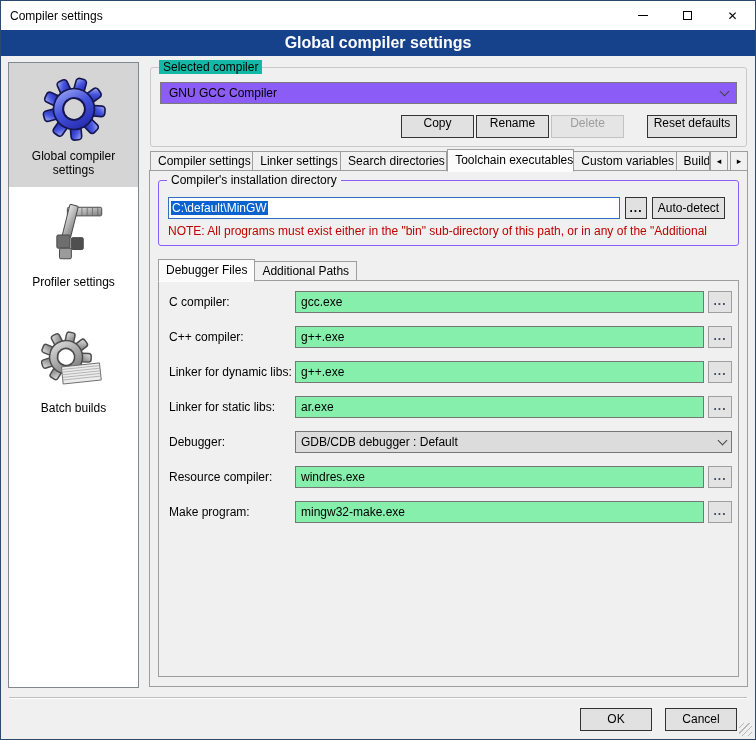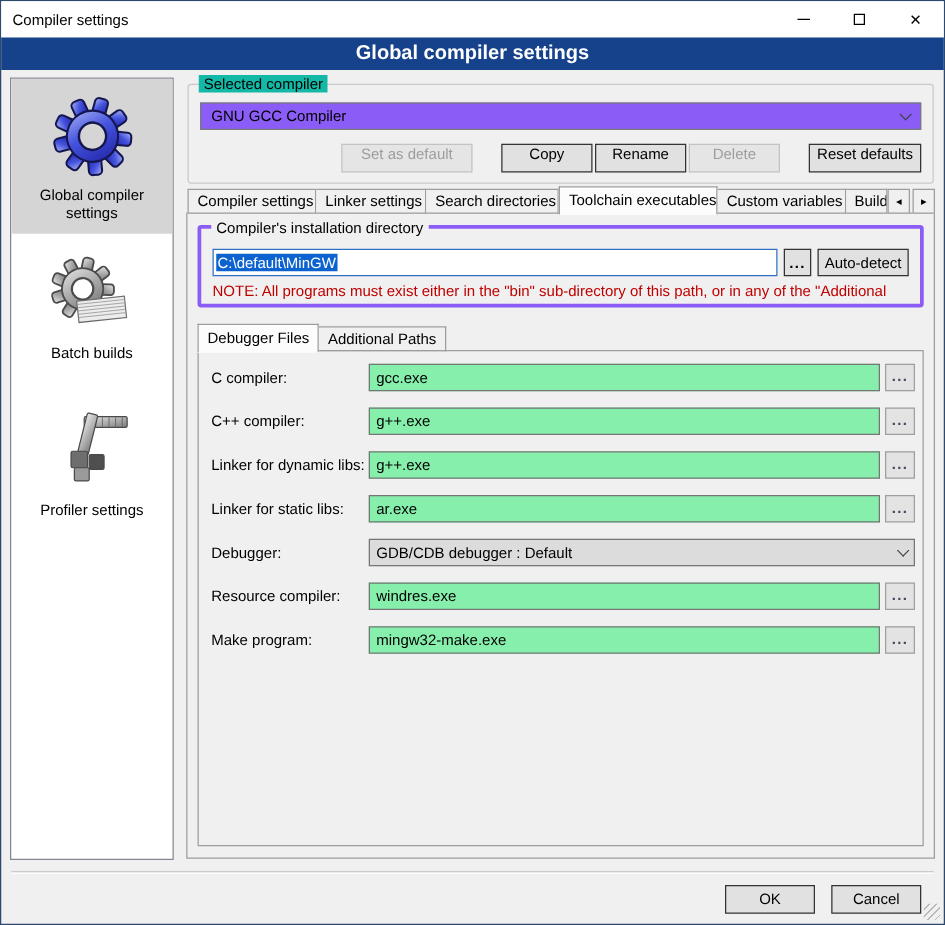--- a/index.html
+++ b/index.html
@@ -52,21 +52,21 @@
   .tab:first-child { border-left-width:1px; }
   .tab.active { height:23px; line-height:21px; background:#fcfcfc; border-left-width:1px; border-bottom:1px solid #fcfcfc; margin-bottom:-1px; position:relative; z-index:3; }
   .tab.active + .tab { border-left-width:0; }
   .tab-clip { width:35px; padding:0 0 0 7px; }
   .tab-scrollers { margin-left:auto; display:flex; gap:2px; align-self:center; margin-top:2px; }
   .tsc { width:18px; height:20px; background:#f0f0f0; border:1px solid #9d9d9d; display:flex; align-items:center; justify-content:center; font-size:9px; color:#000; }
 
   .page { position:absolute; left:148px; top:169px; width:599px; height:517px; border:1px solid #9d9d9d; background:#f0f0f0; z-index:1; }
 
   
-  .gb-install { left:8px; top:9px; right:8px; height:66px; position:absolute; border:3px solid #8b5cf6; border-radius:3px; }
+  .gb-install { left:8px; top:9px; right:8px; height:66px; position:absolute; border:1px solid #8b5cf6; border-radius:3px; }
   .gb-install > .legend { position:absolute; top:-8px; left:8px; background:#f0f0f0; padding:0 4px; }
   .path-input { position:absolute; left:9px; top:16px; width:452px; height:22px; background:#fff; border:1px solid #2f6fc1; display:flex; align-items:center; padding:0 2px; }
   .path-input .seltext { background:#0c63cf; color:#fff; padding:0 1px; white-space:pre; }
   .b-browse-top { position:absolute; left:466px; top:16px; width:22px; height:22px; line-height:20px; font-weight:bold; letter-spacing:1px; }
   .b-autodetect { position:absolute; left:493px; top:16px; width:73px; height:22px; line-height:20px; }
   .note { position:absolute; left:9px; right:2px; top:43px; color:#c00000; white-space:nowrap; overflow:hidden; }
 
   
   .inner-tabstrip { position:absolute; left:8px; top:88px; display:flex; align-items:flex-end; z-index:2; }
   .inner-page { position:absolute; left:8px; top:109px; right:8px; height:397px; border:1px solid #9d9d9d; background:#f0f0f0; padding:8px 6px 0 10px; }
@@ -127,20 +127,42 @@
             <rect x="-8" y="-47" width="16" height="22" rx="5" transform="rotate(200)"></rect>
             <rect x="-8" y="-47" width="16" height="22" rx="5" transform="rotate(240)"></rect>
             <rect x="-8" y="-47" width="16" height="22" rx="5" transform="rotate(280)"></rect>
             <rect x="-8" y="-47" width="16" height="22" rx="5" transform="rotate(320)"></rect>
             <circle r="31"></circle>
             <circle r="16.5" fill="#d5d5d5" stroke-width="3"></circle>
           </g>
         </svg>
       </div>
       <div class="lbl">Global compiler settings</div>
+    </div>
+
+    <div class="side-item">
+      <div class="icon-wrap">
+        <svg width="66" height="66" viewBox="0 0 100 100">
+          <defs>
+            <linearGradient id="ggray" x1="0" y1="0" x2="1" y2="1">
+              <stop offset="0" stop-color="#e9e9e9"></stop>
+                <stop offset="1" stop-color="#7d7d7d"></stop>
+            </linearGradient>
+          </defs>
+          <g stroke="#4a4a4a" stroke-width="1.5">
+            <rect x="40" y="8" width="52" height="13" rx="2" fill="url(#ggray)"></rect>
+            <path d="M46 9 v11 M54 9 v11 M62 9 v11 M70 9 v11 M78 9 v11 M86 9 v11" stroke="#5c5c5c" stroke-width="1"></path>
+            <rect x="38" y="4" width="13" height="50" rx="2" fill="url(#ggray)" transform="rotate(14 44 28)"></rect>
+            <rect x="24" y="50" width="20" height="20" rx="2" fill="#6e6e6e"></rect>
+            <rect x="46" y="54" width="18" height="18" rx="2" fill="#4f4f4f"></rect>
+            <rect x="28" y="70" width="18" height="16" rx="2" fill="#9b9b9b"></rect>
+          </g>
+        </svg>
+      </div>
+      <div class="lbl">Profiler settings</div>
     </div>
 
     <div class="side-item">
       <div class="icon-wrap">
         <svg width="66" height="66" viewBox="-50 -50 100 100">
           <defs>
             <linearGradient id="ggear" x1="0" y1="0" x2="1" y2="1">
               <stop offset="0" stop-color="#e8e8e8"></stop>
                 <stop offset="0.5" stop-color="#a8a8a8"></stop>
                 <stop offset="1" stop-color="#6f6f6f"></stop>
@@ -160,52 +182,29 @@
             <circle r="13" fill="#ffffff" stroke-width="2.6"></circle>
           </g>
           <g transform="rotate(-6 10 18)">
             <rect x="-18" y="6" width="58" height="26" fill="#ececec" stroke="#6b6b6b" stroke-width="1.4"></rect>
             <path d="M-18 10 h58 M-18 14 h58 M-18 18 h58 M-18 22 h58 M-18 26 h58" stroke="#9a9a9a" stroke-width="1"></path>
           </g>
         </svg>
       </div>
       <div class="lbl">Batch builds</div>
     </div>
-
-    <div class="side-item">
-      <div class="icon-wrap">
-        <svg width="66" height="66" viewBox="0 0 100 100">
-          <defs>
-            <linearGradient id="ggray" x1="0" y1="0" x2="1" y2="1">
-              <stop offset="0" stop-color="#e9e9e9"></stop>
-                <stop offset="1" stop-color="#7d7d7d"></stop>
-            </linearGradient>
-          </defs>
-          <g stroke="#4a4a4a" stroke-width="1.5">
-            <rect x="40" y="8" width="52" height="13" rx="2" fill="url(#ggray)"></rect>
-            <path d="M46 9 v11 M54 9 v11 M62 9 v11 M70 9 v11 M78 9 v11 M86 9 v11" stroke="#5c5c5c" stroke-width="1"></path>
-            <rect x="38" y="4" width="13" height="50" rx="2" fill="url(#ggray)" transform="rotate(14 44 28)"></rect>
-            <rect x="24" y="50" width="20" height="20" rx="2" fill="#6e6e6e"></rect>
-            <rect x="46" y="54" width="18" height="18" rx="2" fill="#4f4f4f"></rect>
-            <rect x="28" y="70" width="18" height="16" rx="2" fill="#9b9b9b"></rect>
-          </g>
-        </svg>
-      </div>
-      <div class="lbl">Profiler settings</div>
-    </div>
   </div>
 
   <div class="groupbox gb-compiler">
     <span class="legend">Selected compiler</span>
     <div class="combo">
       <span class="val">GNU GCC Compiler</span>
       <span class="chev"></span>
     </div>
     <div class="cbtn-row">
-      <div class="btn disabled b-setdef">Set as default</div>
       <div class="btn b-copy">Copy</div>
       <div class="btn b-rename">Rename</div>
       <div class="btn disabled b-delete">Delete</div>
       <div class="btn b-reset">Reset defaults</div>
     </div>
   </div>
 
   <div class="tabstrip">
     <div class="tab">Compiler settings</div>
     <div class="tab">Linker settings</div>

